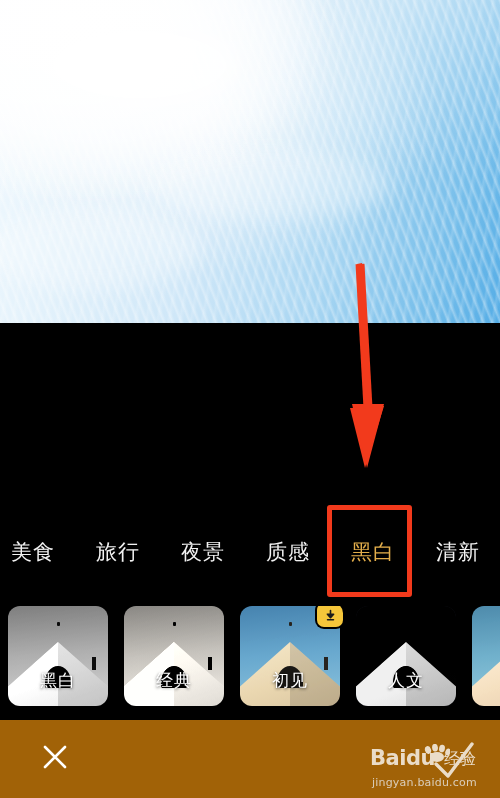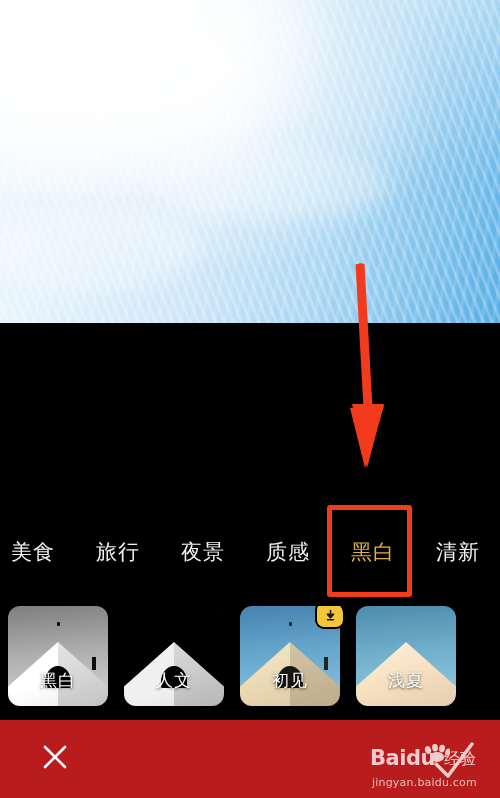--- a/index.html
+++ b/index.html
@@ -250,21 +250,21 @@
     box-shadow: 0 0 0 2px #000;
   }
 
   
   #bottom-bar {
     position: absolute;
     left: 0;
     bottom: 0;
     width: 500px;
     height: 78px;
-    background: #b91c1c;
+    background: #a16207;
   }
   #close-button {
     position: absolute;
     left: 36px;
     top: 18px;
     width: 38px;
     height: 38px;
     display: flex;
     align-items: center;
     justify-content: center;
@@ -354,53 +354,66 @@
             <div class="roof"></div>
             <div class="roof-shade"></div>
             <div class="peak-dot"></div>
             <div class="chimney"></div>
             <div class="window"></div>
           </div>
         </div>
         <div class="thumb-label">黑白</div>
       </div>
 
+      <div class="filter-item f-jd">
+        <div class="thumb-img">
+          <div class="scene">
+            <div class="sky"></div>
+            <div class="roof"></div>
+            <div class="roof-shade"></div>
+            <div class="peak-dot"></div>
+            <div class="chimney"></div>
+            <div class="window"></div>
+          </div>
+        </div>
+        <div class="thumb-label">经典</div>
+      </div>
+
+      <div class="filter-item f-cj">
+        <div class="thumb-img">
+          <div class="scene">
+            <div class="sky"></div>
+            <div class="roof"></div>
+            <div class="roof-shade"></div>
+            <div class="peak-dot"></div>
+            <div class="chimney"></div>
+            <div class="window"></div>
+          </div>
+        </div>
+        <div class="download-badge">
+          <svg width="13" height="13" viewBox="0 0 16 16">
+            <path d="M8 1.8 L8 9.2 M8 10.6 L4.2 6.4 L11.8 6.4 Z" stroke="#1b1b1b" stroke-width="2" fill="#1b1b1b" stroke-linecap="round" stroke-linejoin="round"></path>
+            <rect x="3.4" y="12.2" width="9.2" height="1.9" rx="0.9" fill="#1b1b1b"></rect>
+          </svg>
+        </div>
+        <div class="thumb-label">初见</div>
+      </div>
 
       <div class="filter-item f-rw">
         <div class="thumb-img">
           <div class="scene">
             <div class="sky"></div>
             <div class="roof"></div>
             <div class="roof-shade"></div>
             <div class="peak-dot"></div>
             <div class="chimney"></div>
             <div class="window"></div>
           </div>
         </div>
         <div class="thumb-label">人文</div>
-      </div>
-
-      <div class="filter-item f-cj">
-        <div class="thumb-img">
-          <div class="scene">
-            <div class="sky"></div>
-            <div class="roof"></div>
-            <div class="roof-shade"></div>
-            <div class="peak-dot"></div>
-            <div class="chimney"></div>
-            <div class="window"></div>
-          </div>
-        </div>
-        <div class="download-badge">
-          <svg width="13" height="13" viewBox="0 0 16 16">
-            <path d="M8 1.8 L8 9.2 M8 10.6 L4.2 6.4 L11.8 6.4 Z" stroke="#1b1b1b" stroke-width="2" fill="#1b1b1b" stroke-linecap="round" stroke-linejoin="round"></path>
-            <rect x="3.4" y="12.2" width="9.2" height="1.9" rx="0.9" fill="#1b1b1b"></rect>
-          </svg>
-        </div>
-        <div class="thumb-label">初见</div>
       </div>
 
       <div class="filter-item f-qx">
         <div class="thumb-img">
           <div class="scene">
             <div class="sky"></div>
             <div class="roof"></div>
 
           </div>
         </div>

